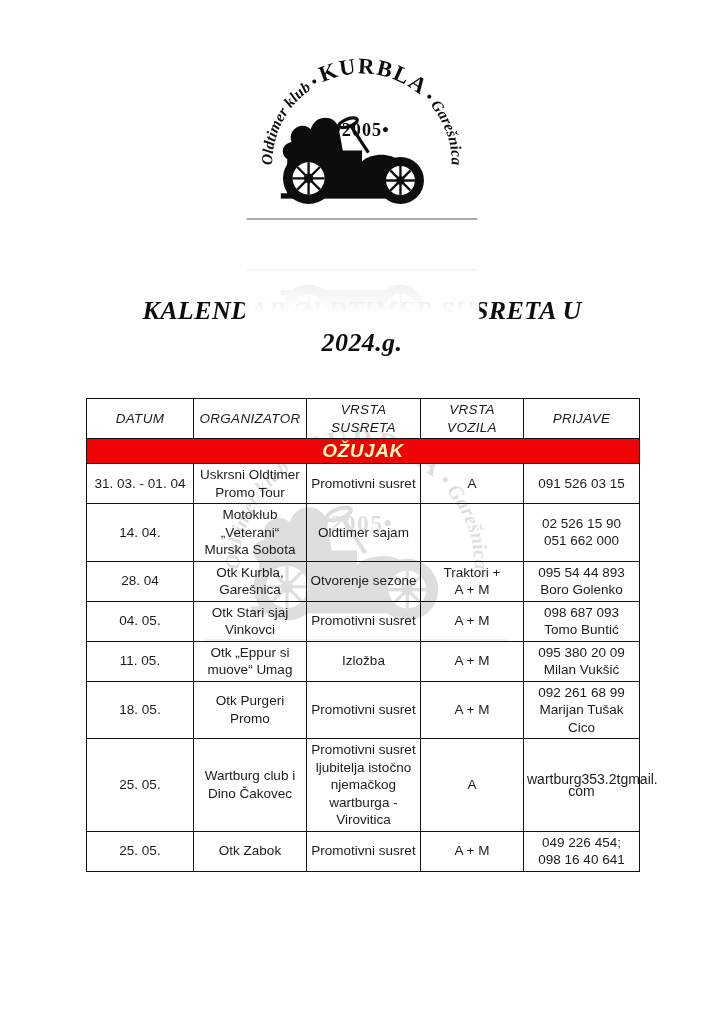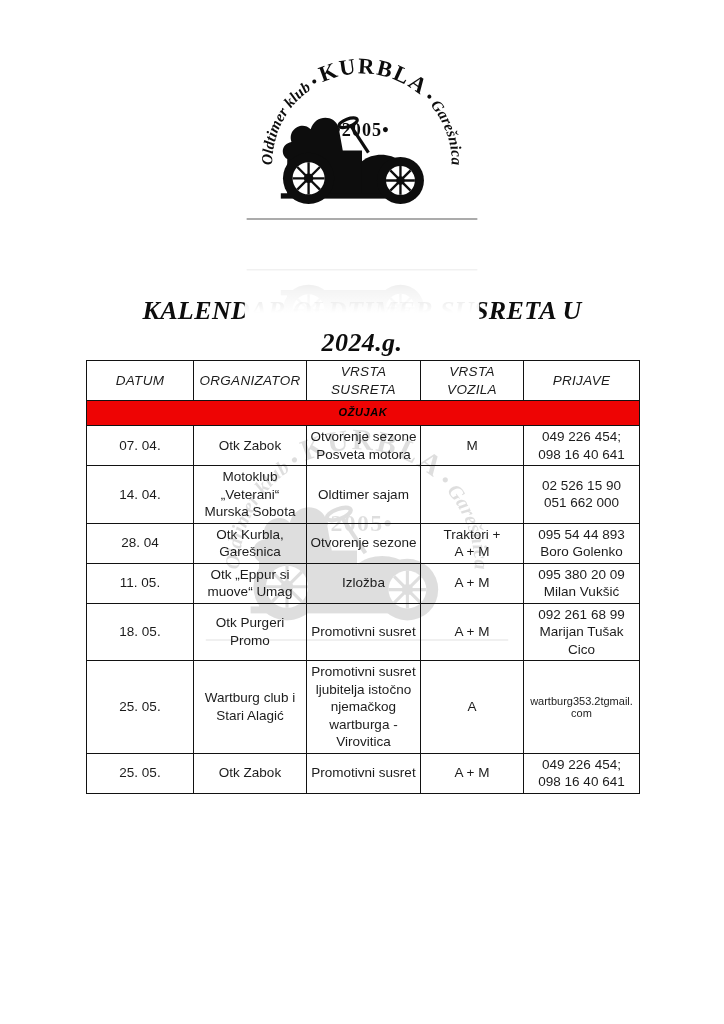--- a/index.html
+++ b/index.html
@@ -16,28 +16,28 @@
 
   
   .watermark{position:absolute;left:203px;top:416px;width:308px;height:auto;opacity:.13;z-index:0;pointer-events:none;}
 
   
   .doc-title{position:absolute;top:295px;left:0;width:100%;text-align:center;z-index:1;
         font-family:"Liberation Serif",serif;font-style:italic;font-weight:700;
         font-size:26px;line-height:1.22;color:#0d0d0d;letter-spacing:.4px;}
 
   
-  table.cal{position:absolute;left:86px;top:360px;width:553px;z-index:1;
+  table.cal{position:absolute;left:86px;top:398px;width:553px;z-index:1;
         border-collapse:collapse;table-layout:fixed;background:transparent;}
   table.cal th,table.cal td{border:1.6px solid #121212;text-align:center;vertical-align:middle;
         padding:2px 3px;font-size:13.5px;line-height:17.5px;background:transparent;}
   table.cal th{height:30px;font-style:italic;font-weight:400;letter-spacing:.3px;}
-  table.cal td.section{background:#ee0404;color:#000000;font-weight:700;font-style:italic;
-        font-size:11px;height:22px;letter-spacing:.6px;padding:1px;}
-  table.cal td.small{font-size:11px;line-height:12px;}
+  table.cal td.section{background:#ee0404;color:#fef9c3;font-weight:700;font-style:italic;
+        font-size:19px;height:22px;letter-spacing:.6px;padding:1px;}
+  table.cal td.small{font-size:14px;line-height:12px;}
   table.cal td div{pointer-events:none;}
 
   svg text{font-family:"Liberation Serif",serif;}
 </style>
 </head>
 <body>
 
 <div class="page">
 
   <svg width="0" height="0" style="position:absolute" aria-hidden="true">
@@ -120,35 +120,34 @@
         <th>VRSTA VOZILA</th>
         <th>PRIJAVE</th>
       </tr>
     </thead>
     <tbody>
         <tr>
           <td colspan="5" class="section">OŽUJAK</td>
         </tr>
         <tr>
           <td>
-            <div>07. 04.</div>
-          </td>
-          <td>
-            <div>Otk Zabok</div>
-          </td>
-          <td>
-            <div>Otvorenje sezone</div>
-            <div>Posveta motora</div>
-          </td>
-          <td>
-            <div>M</div>
-          </td>
-          <td>
-            <div>049 226 454;</div>
-            <div>098 16 40 641</div>
+            <div>31. 03. -  01. 04</div>
+          </td>
+          <td>
+            <div>Uskrsni Oldtimer</div>
+            <div>Promo Tour</div>
+          </td>
+          <td>
+            <div>Promotivni susret</div>
+          </td>
+          <td>
+            <div>A</div>
+          </td>
+          <td>
+            <div>091 526 03 15</div>
           </td>
         </tr>
         <tr>
           <td>
             <div>14. 04.</div>
           </td>
           <td>
             <div>Motoklub</div>
             <div>„Veterani“</div>
             <div>Murska Sobota</div>
@@ -177,20 +176,39 @@
             <div>Traktori +</div>
             <div>A + M</div>
           </td>
           <td>
             <div>095 54 44 893</div>
             <div>Boro Golenko</div>
           </td>
         </tr>
         <tr>
           <td>
+            <div>04. 05.</div>
+          </td>
+          <td>
+            <div>Otk Stari sjaj</div>
+            <div>Vinkovci</div>
+          </td>
+          <td>
+            <div>Promotivni susret</div>
+          </td>
+          <td>
+            <div>A + M</div>
+          </td>
+          <td>
+            <div>098 687 093</div>
+            <div>Tomo Buntić</div>
+          </td>
+        </tr>
+        <tr>
+          <td>
             <div>11. 05.</div>
           </td>
           <td>
             <div>Otk „Eppur si</div>
             <div>muove“ Umag</div>
           </td>
           <td>
             <div>Izložba</div>
           </td>
           <td>
@@ -220,21 +238,21 @@
             <div>Marijan Tušak</div>
             <div>Cico</div>
           </td>
         </tr>
         <tr>
           <td>
             <div>25. 05.</div>
           </td>
           <td>
             <div>Wartburg club i</div>
-            <div>Stari Alagić</div>
+            <div>Dino Čakovec</div>
           </td>
           <td>
             <div>Promotivni susret</div>
             <div>ljubitelja istočno</div>
             <div>njemačkog</div>
             <div>wartburga -</div>
             <div>Virovitica</div>
           </td>
           <td>
             <div>A</div>

